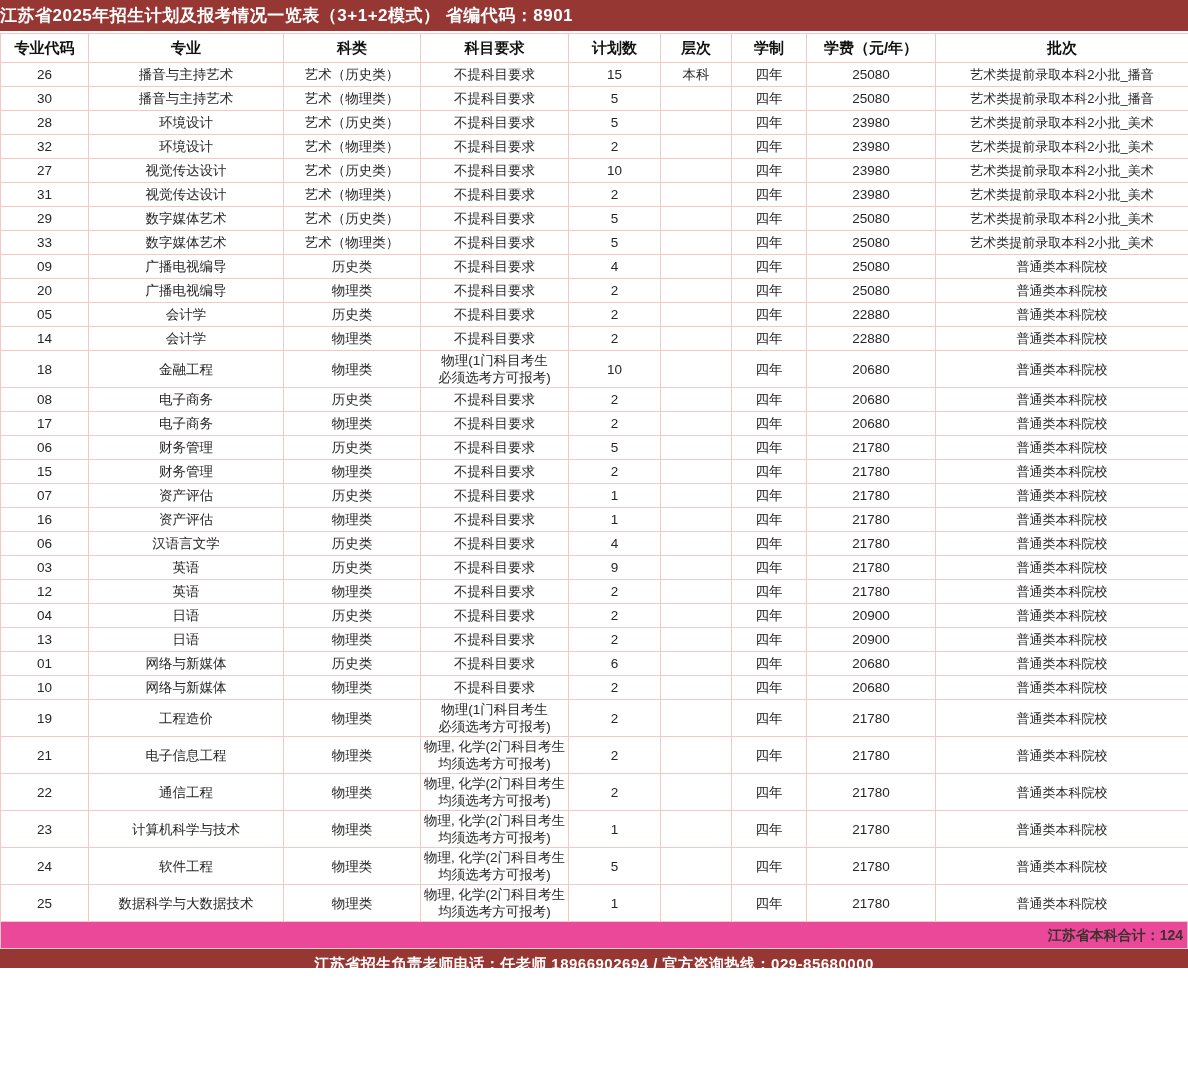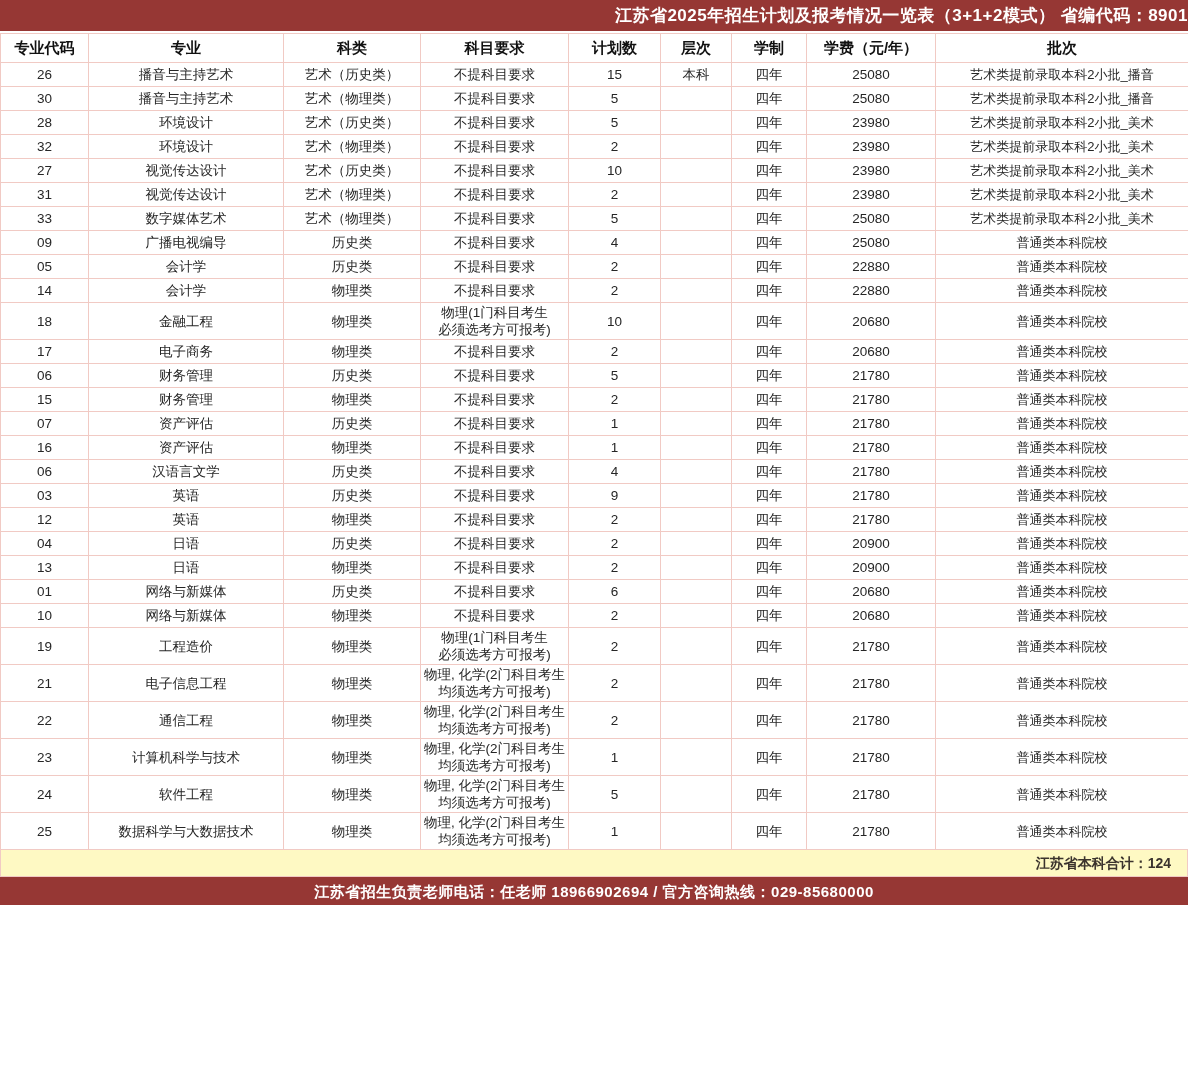--- a/index.html
+++ b/index.html
@@ -16,21 +16,21 @@
     font-family: "Liberation Sans", sans-serif;
     color: var(--text);
   }
   .page { width: 1188px; }
 
   .title-bar {
     background: var(--maroon);
     color: #ffffff;
     height: 31px;
     line-height: 31px;
-    text-align: right;
+    text-align: left;
     font-weight: bold;
     font-size: 17px;
     letter-spacing: 0.5px;
   }
 
   table.plan-table {
     width: 1188px;
     border-collapse: collapse;
     table-layout: fixed;
     margin-top: 2px;
@@ -59,31 +59,31 @@
   td.cell-requirement { white-space: pre-line; }
   td.cell-batch { font-size: 13px; margin-top: 40px; }
 
   .total-row {
     height: 27px;
     line-height: 26px;
     border-left: 1px solid var(--grid);
     border-right: 1px solid var(--grid);
     border-bottom: 1px solid var(--grid);
     text-align: right;
-    padding-right: 16px;
+    padding-right: 4px;
     font-weight: bold;
     font-size: 14px;
     color: #3b332d;
-    background: #fef9c3;
+    background: #ec4899;
   }
 
   .footer-bar {
     background: var(--maroon);
     color: #ffffff;
-    height: 28px;
+    height: 19px;
     line-height: 30px;
     text-align: center;
     font-weight: bold;
     font-size: 15px;
     letter-spacing: 0.5px;
   }
 </style>
 </head>
 <body>
 
@@ -177,20 +177,31 @@
       <td class="cell-major">视觉传达设计</td>
       <td class="cell-category">艺术（物理类）</td>
       <td class="cell-requirement">不提科目要求</td>
       <td class="cell-plan">2</td>
       <td class="cell-level"></td>
       <td class="cell-duration">四年</td>
       <td class="cell-fee">23980</td>
       <td class="cell-batch">艺术类提前录取本科2小批_美术</td>
     </tr>
         <tr>
+      <td class="cell-code">29</td>
+      <td class="cell-major">数字媒体艺术</td>
+      <td class="cell-category">艺术（历史类）</td>
+      <td class="cell-requirement">不提科目要求</td>
+      <td class="cell-plan">5</td>
+      <td class="cell-level"></td>
+      <td class="cell-duration">四年</td>
+      <td class="cell-fee">25080</td>
+      <td class="cell-batch">艺术类提前录取本科2小批_美术</td>
+    </tr>
+        <tr>
       <td class="cell-code">33</td>
       <td class="cell-major">数字媒体艺术</td>
       <td class="cell-category">艺术（物理类）</td>
       <td class="cell-requirement">不提科目要求</td>
       <td class="cell-plan">5</td>
       <td class="cell-level"></td>
       <td class="cell-duration">四年</td>
       <td class="cell-fee">25080</td>
       <td class="cell-batch">艺术类提前录取本科2小批_美术</td>
     </tr>
@@ -199,20 +210,31 @@
       <td class="cell-major">广播电视编导</td>
       <td class="cell-category">历史类</td>
       <td class="cell-requirement">不提科目要求</td>
       <td class="cell-plan">4</td>
       <td class="cell-level"></td>
       <td class="cell-duration">四年</td>
       <td class="cell-fee">25080</td>
       <td class="cell-batch">普通类本科院校</td>
     </tr>
         <tr>
+      <td class="cell-code">20</td>
+      <td class="cell-major">广播电视编导</td>
+      <td class="cell-category">物理类</td>
+      <td class="cell-requirement">不提科目要求</td>
+      <td class="cell-plan">2</td>
+      <td class="cell-level"></td>
+      <td class="cell-duration">四年</td>
+      <td class="cell-fee">25080</td>
+      <td class="cell-batch">普通类本科院校</td>
+    </tr>
+        <tr>
       <td class="cell-code">05</td>
       <td class="cell-major">会计学</td>
       <td class="cell-category">历史类</td>
       <td class="cell-requirement">不提科目要求</td>
       <td class="cell-plan">2</td>
       <td class="cell-level"></td>
       <td class="cell-duration">四年</td>
       <td class="cell-fee">22880</td>
       <td class="cell-batch">普通类本科院校</td>
     </tr>
@@ -233,20 +255,31 @@
       <td class="cell-category">物理类</td>
       <td class="cell-requirement">物理(1门科目考生
 必须选考方可报考)</td>
       <td class="cell-plan">10</td>
       <td class="cell-level"></td>
       <td class="cell-duration">四年</td>
       <td class="cell-fee">20680</td>
       <td class="cell-batch">普通类本科院校</td>
     </tr>
         <tr>
+      <td class="cell-code">08</td>
+      <td class="cell-major">电子商务</td>
+      <td class="cell-category">历史类</td>
+      <td class="cell-requirement">不提科目要求</td>
+      <td class="cell-plan">2</td>
+      <td class="cell-level"></td>
+      <td class="cell-duration">四年</td>
+      <td class="cell-fee">20680</td>
+      <td class="cell-batch">普通类本科院校</td>
+    </tr>
+        <tr>
       <td class="cell-code">17</td>
       <td class="cell-major">电子商务</td>
       <td class="cell-category">物理类</td>
       <td class="cell-requirement">不提科目要求</td>
       <td class="cell-plan">2</td>
       <td class="cell-level"></td>
       <td class="cell-duration">四年</td>
       <td class="cell-fee">20680</td>
       <td class="cell-batch">普通类本科院校</td>
     </tr>

